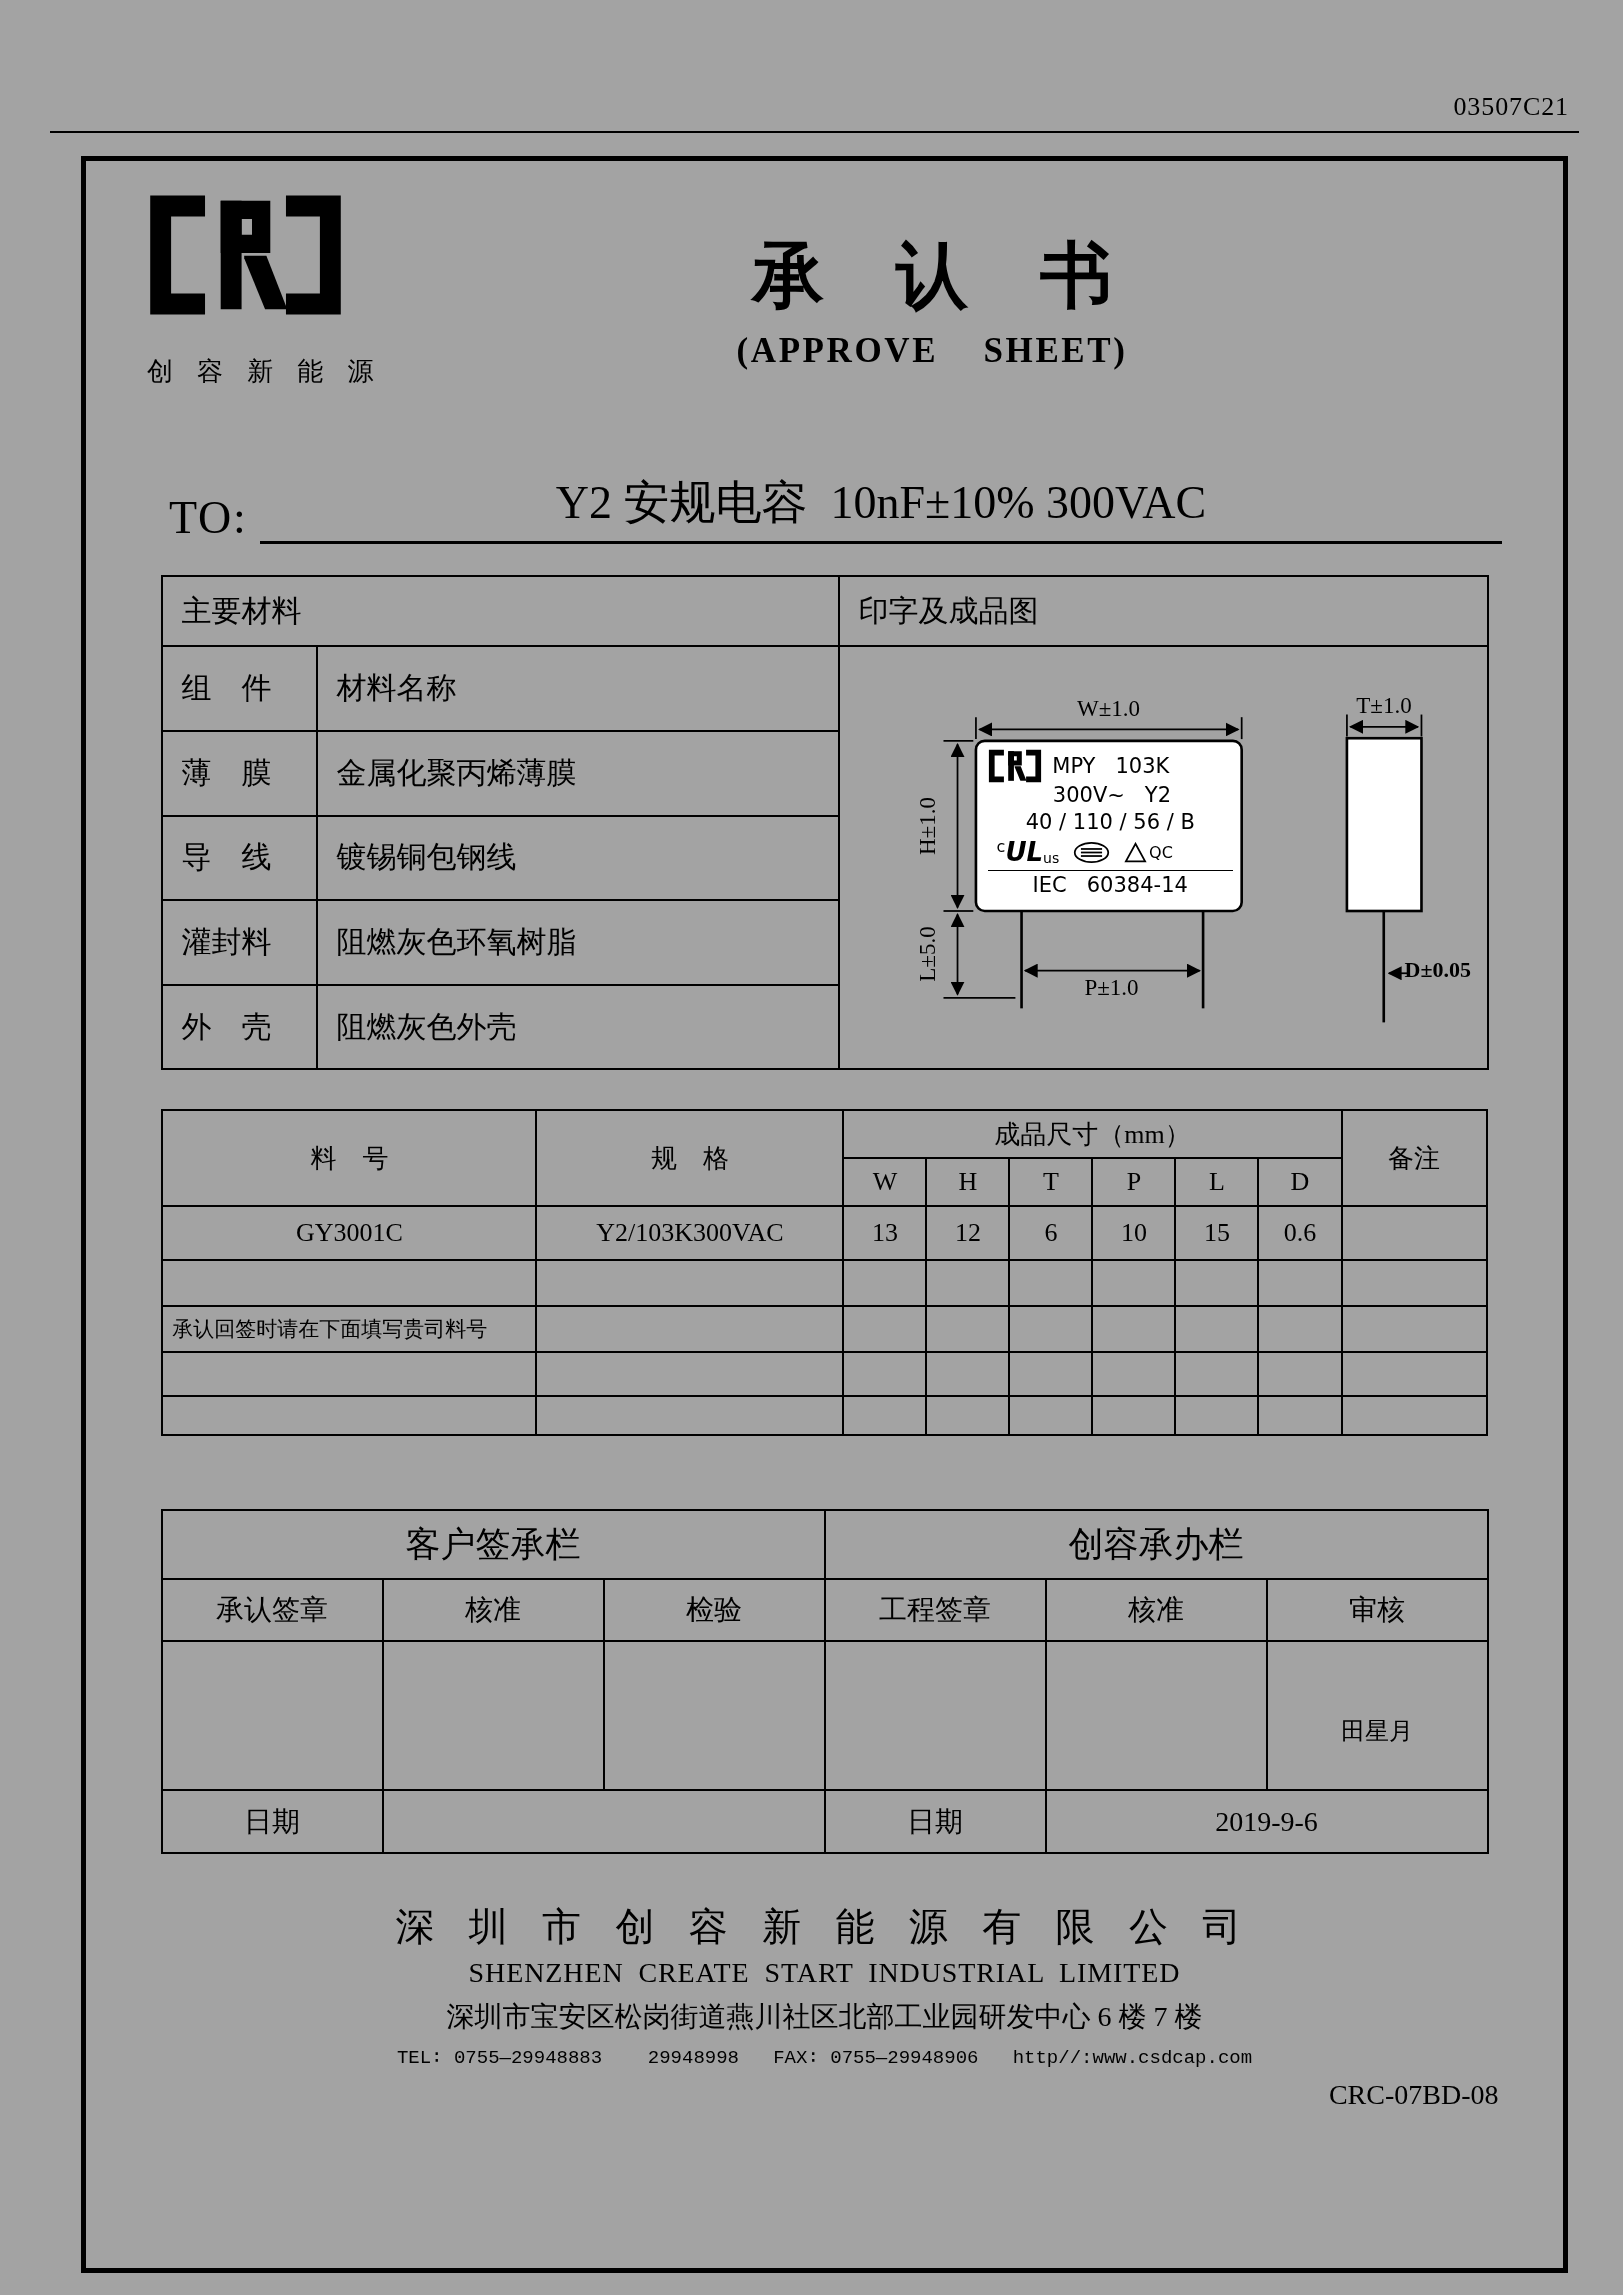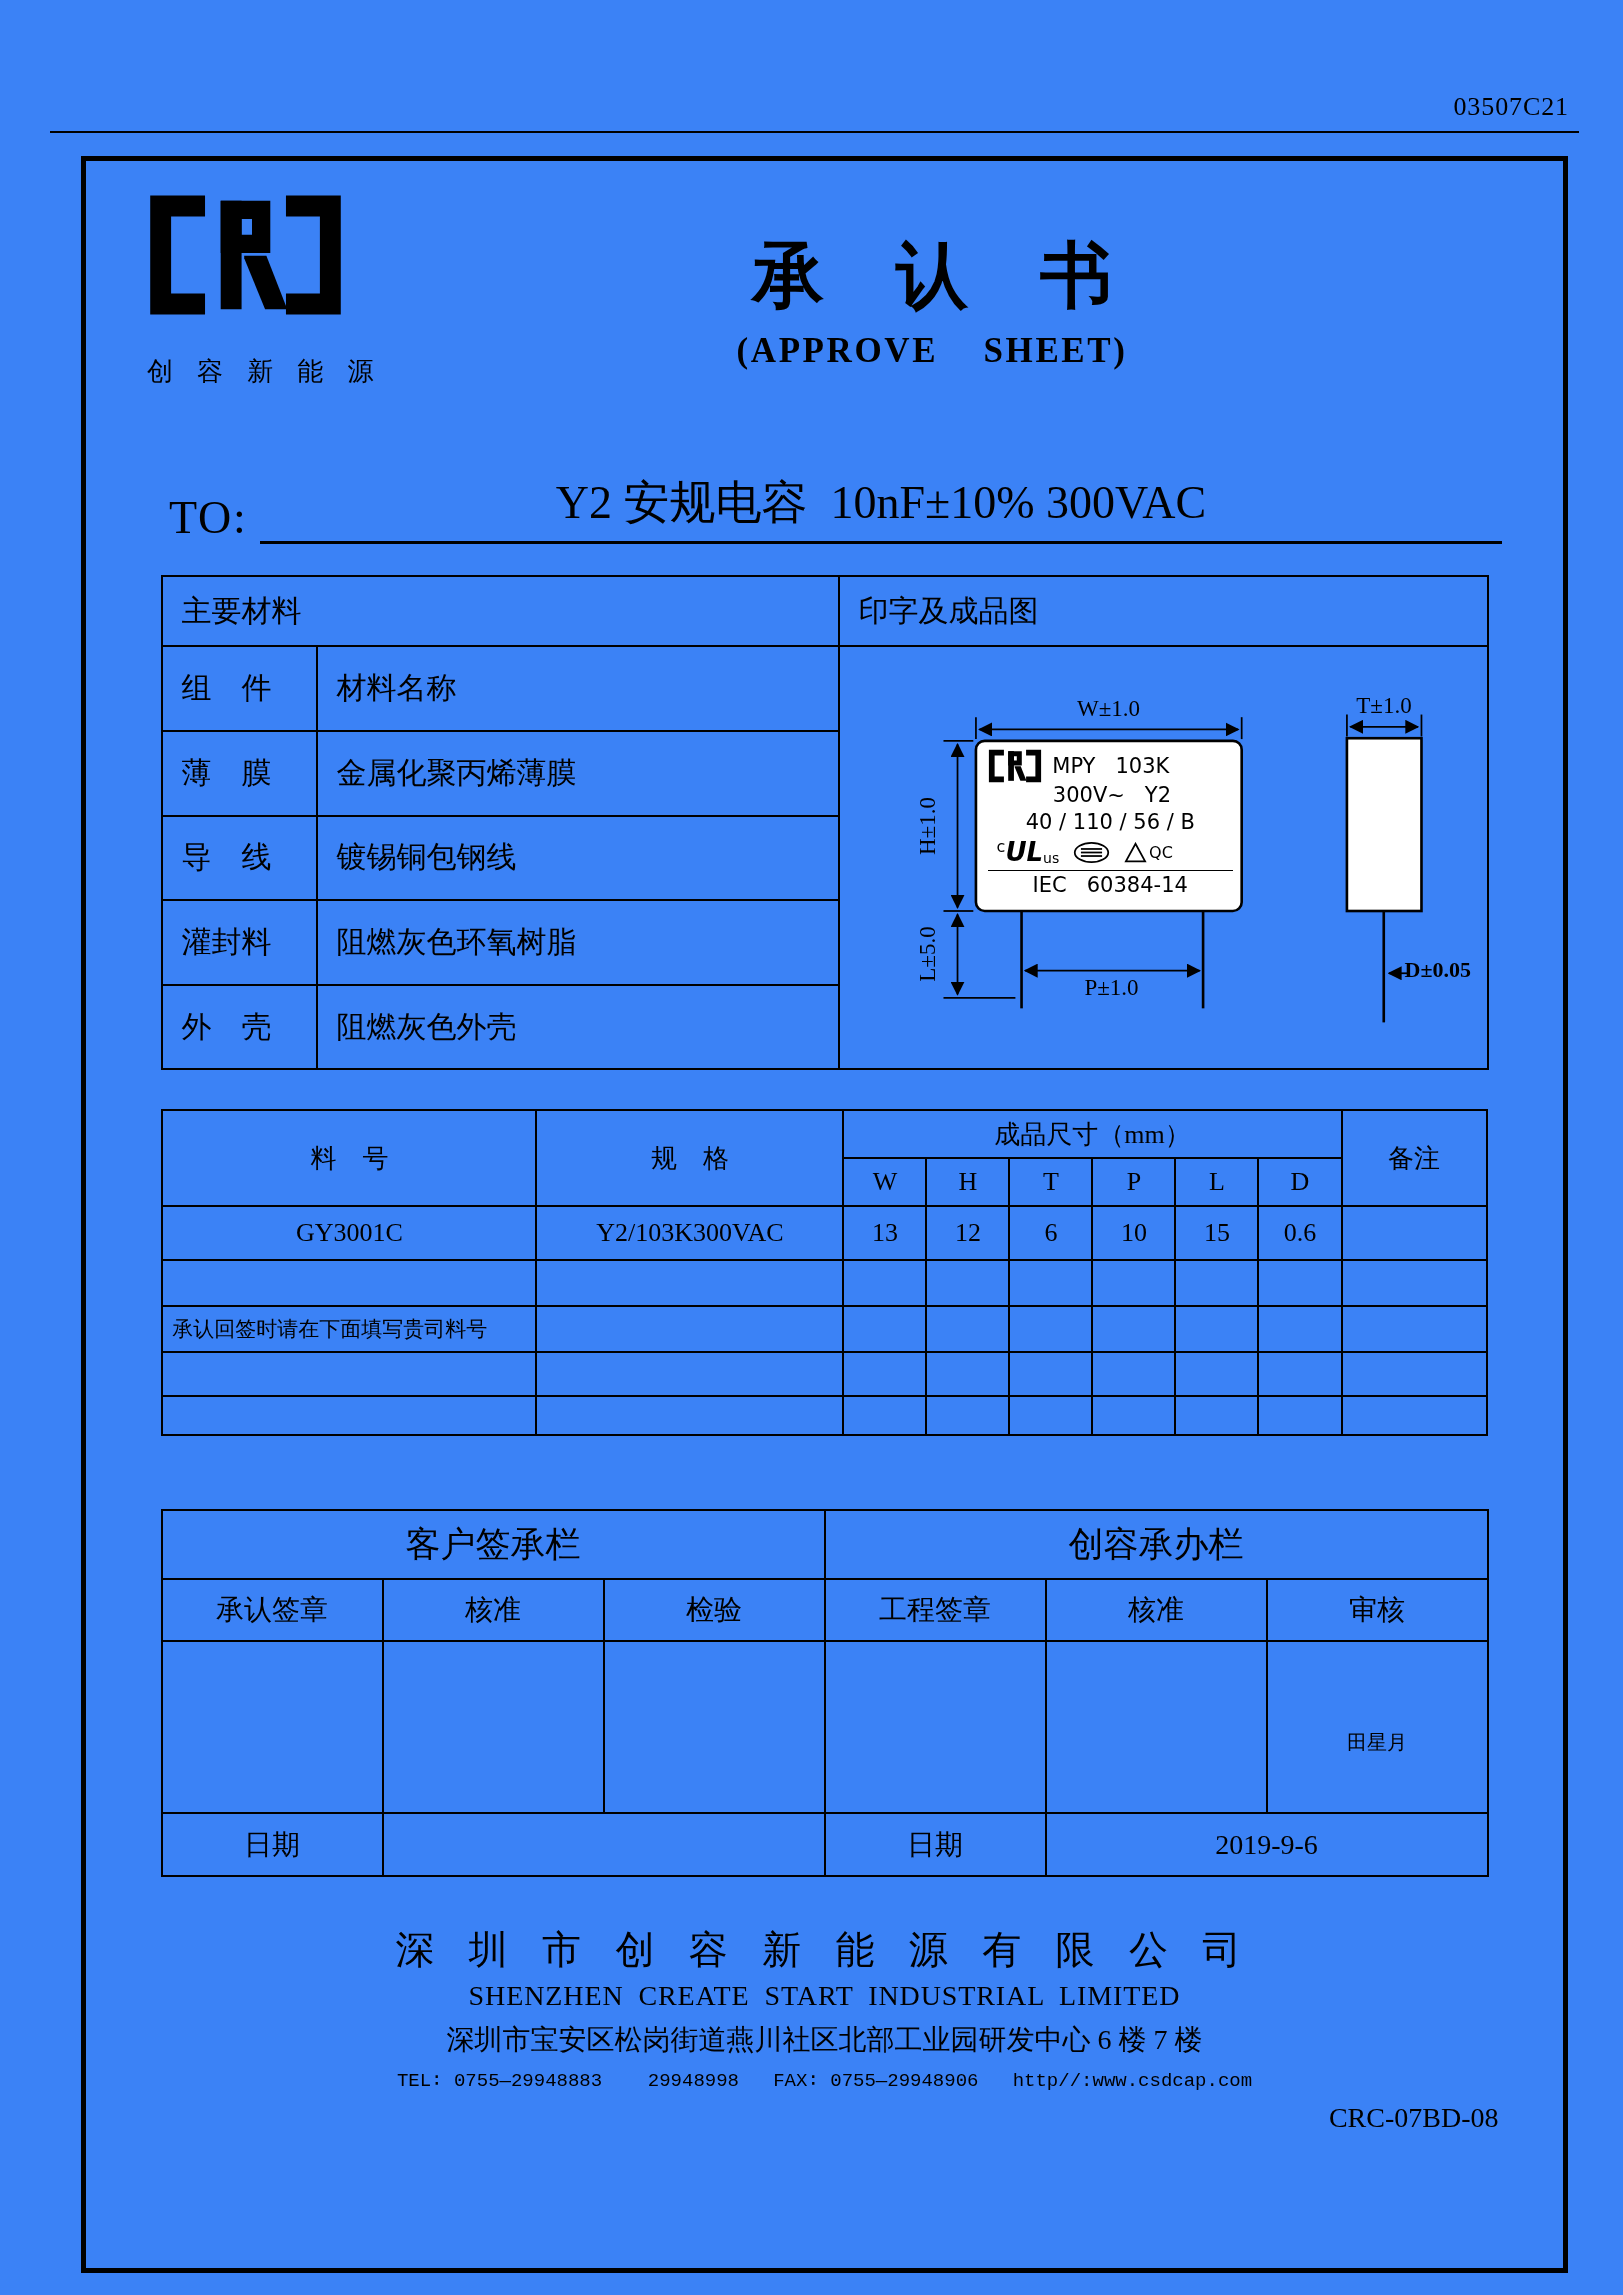--- a/index.html
+++ b/index.html
@@ -1,18 +1,18 @@
 <!DOCTYPE html>
 <html style="font-size:14px"><head>
 <meta charset="utf-8">
 <style>
   * { margin:0; padding:0; box-sizing:border-box; }
   html,body { background:#fff; }
   body { width:1623px; height:2295px; font-family:"Liberation Serif","DejaVu Serif",serif; color:#000; }
-  .page { position:relative; width:1623px; height:2295px; background:#3b82f6; overflow:hidden; }
+  .page { position:relative; width:1623px; height:2295px; background:#a3a3a3; overflow:hidden; }
   .pre { white-space:pre; }
 
   .doc-number { padding-top:92px; padding-right:54px; text-align:right; font-size:26px; letter-spacing:0.9px; }
   .top-rule { height:2.6px; background:#000; margin:8.8px 44px 0 50px; }
 
   .frame { margin:23px 55px 0 81px; height:2117px; border:5.3px solid #000; padding:0 61px; }
 
   
   .header { display:flex; padding-top:32px; }
   .logo-block { width:298px; text-align:left; }
@@ -74,21 +74,21 @@
   .spec-table tr.sr2 td { height:46px; }
   .spec-table tr.sr3 td { height:46px; }
   .spec-table tr.sr4 td { height:44px; }
   .spec-table tr.sr5 td { height:39px; }
   .spec-table td.note-cell { font-size:21px; text-align:left; padding-left:8.8px; }
 
   
   .sign-table { width:1325px; margin-top:73px; text-align:center; }
   .sign-table tr.gh td { height:69px; font-size:35px; }
   .sign-table tr.gc td { height:62px; font-size:28px; }
-  .sign-table tr.gb td { height:172px; vertical-align:middle; font-size:20px; }
+  .sign-table tr.gb td { height:149px; vertical-align:middle; font-size:24px; }
   .sign-table tr.gd td { height:63px; font-size:28px; }
   .auditor { display:block; margin-top:30px; }
   .date-val { font-size:30px; }
 
   
   .footer { text-align:center; }
   .f-company-cn { margin-top:46px; font-size:39px; letter-spacing:12.3px; }
   .f-company-en { margin-top:3px; font-size:28px; font-family:Liberation Serif, serif; word-spacing:7px; letter-spacing:0.9px; }
   .f-address { margin-top:8.8px; font-size:28px; }
   .f-contact { margin-top:8.8px; font-size:19px; font-family:"Liberation Mono","DejaVu Sans Mono",monospace; }

